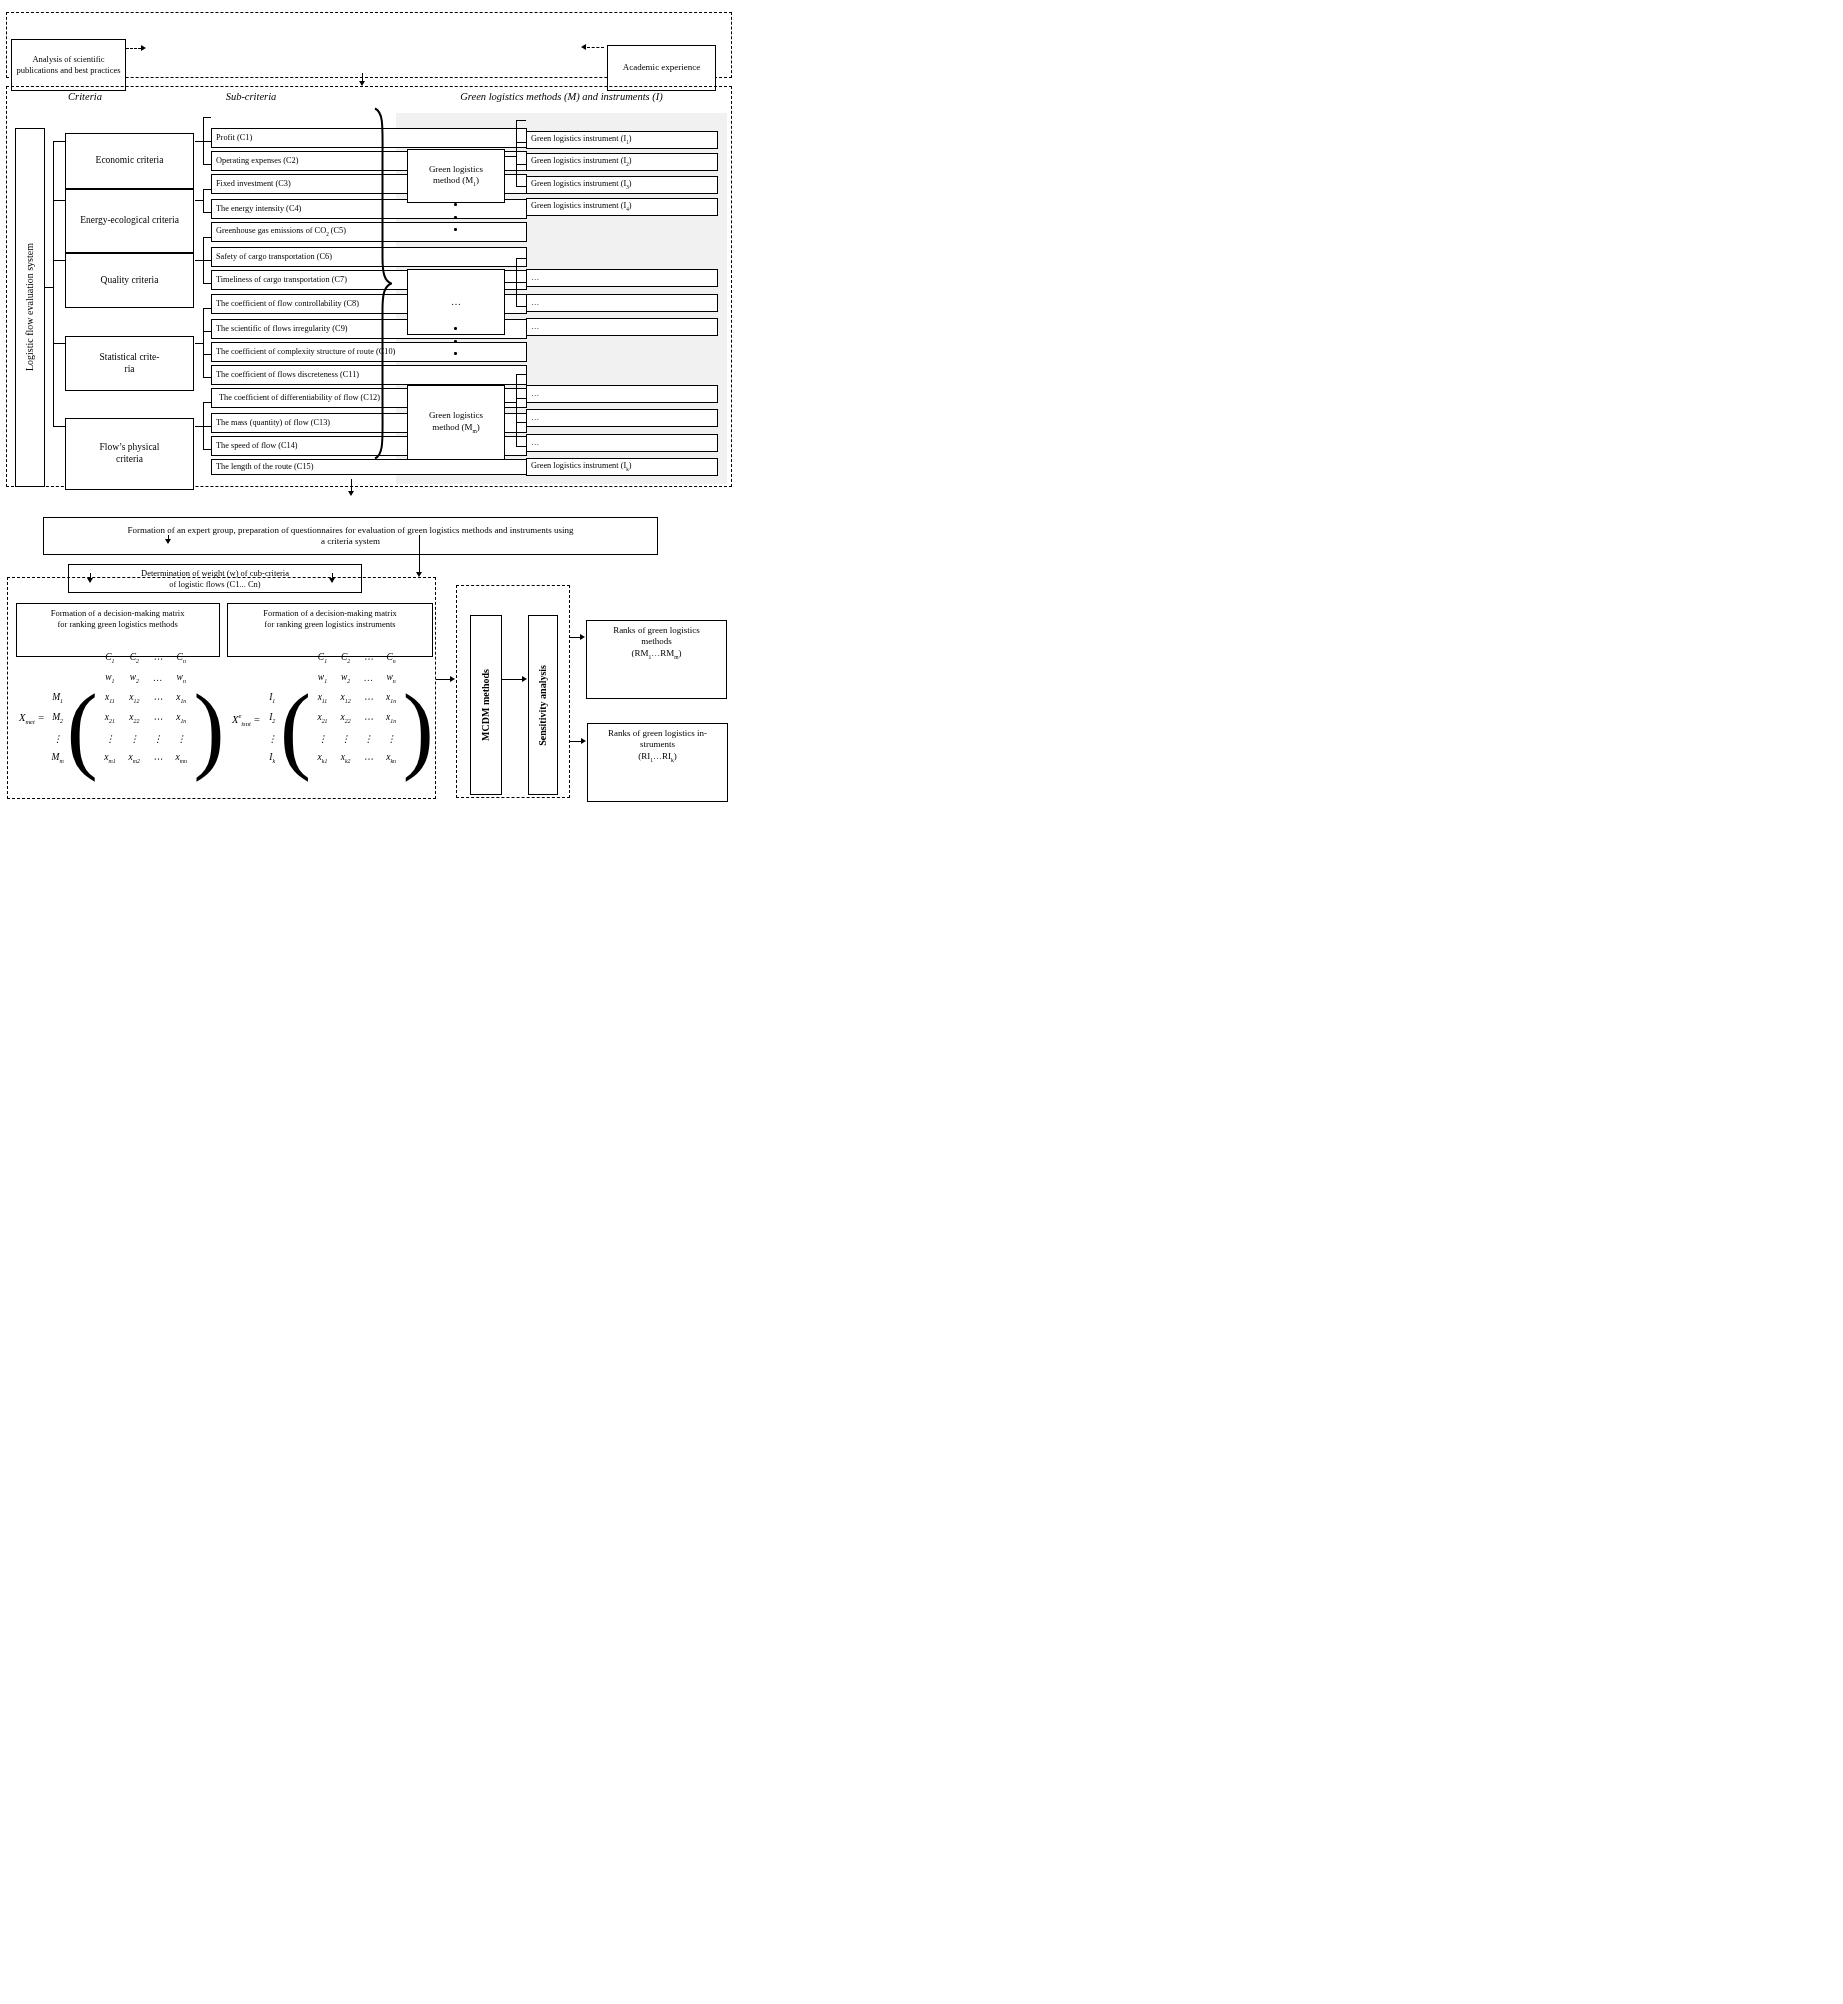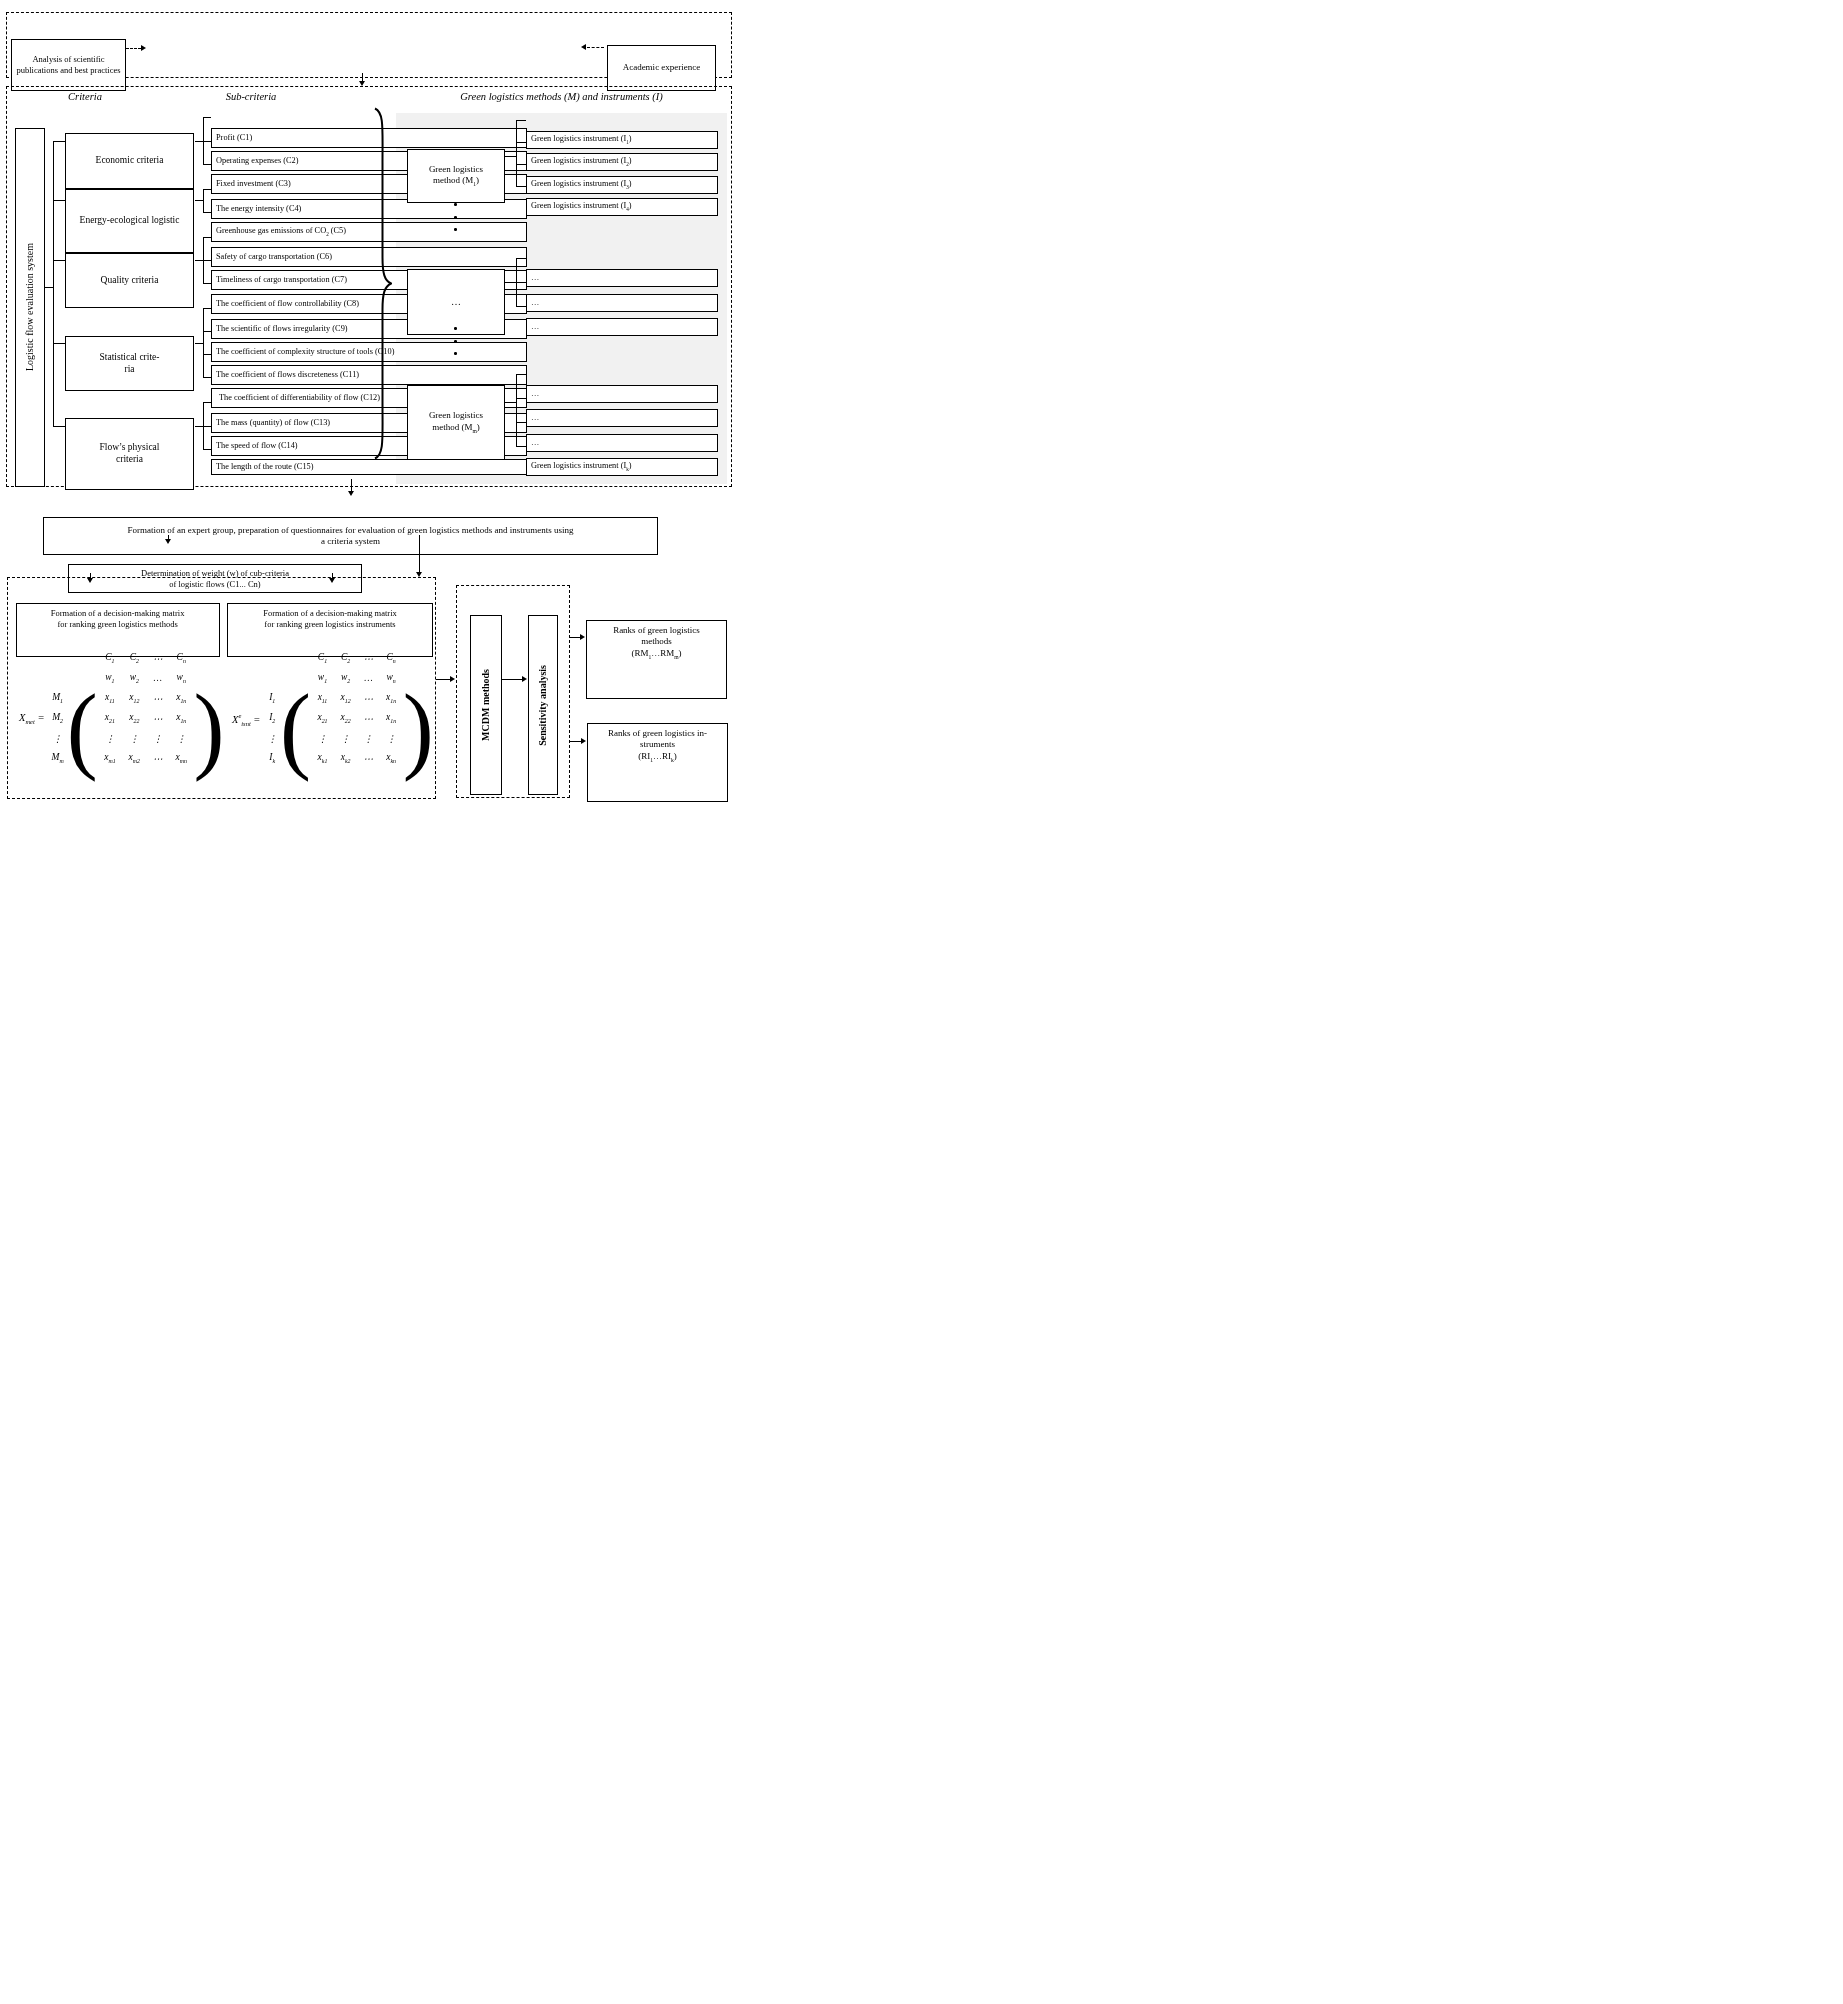--- a/index.html
+++ b/index.html
@@ -72,21 +72,21 @@
 
   <div class="hline" style="left:45px;top:287px;width:8px;"></div>
   <div class="vline" style="left:53px;top:141px;height:285px;"></div>
   <div class="hline" style="left:53px;top:141px;width:12px;"></div>
   <div class="hline" style="left:53px;top:200px;width:12px;"></div>
   <div class="hline" style="left:53px;top:260px;width:12px;"></div>
   <div class="hline" style="left:53px;top:343px;width:12px;"></div>
   <div class="hline" style="left:53px;top:426px;width:12px;"></div>
 
   <div class="box f19 pre" style="left:65px;top:113px;width:129px;height:56px;"><span>Economic criteria</span></div>
-  <div class="box f19 pre" style="left:65px;top:169px;width:129px;height:64px;"><span>Energy-ecological logistic</span></div>
+  <div class="box f19 pre" style="left:65px;top:169px;width:129px;height:64px;"><span>Energy-ecological criteria</span></div>
   <div class="box f19 pre" style="left:65px;top:233px;width:129px;height:55px;"><span>Quality criteria</span></div>
   <div class="box f19 pre" style="left:65px;top:316px;width:129px;height:55px;"><span>Statistical crite-<br>ria</span></div>
   <div class="box f19 pre" style="left:65px;top:398px;width:129px;height:72px;"><span>Flow’s physical<br>criteria</span></div>
 
   <div class="hline" style="left:195px;top:141px;width:8px;"></div>
   <div class="vline" style="left:203px;top:118px;height:46px;"></div>
   <div class="hline" style="left:203px;top:117px;width:8px;"></div>
   <div class="hline" style="left:203px;top:141px;width:8px;"></div>
   <div class="hline" style="left:203px;top:164px;width:8px;"></div>
 
@@ -135,21 +135,21 @@
   <div class="box thin left f16" style="left:211px;top:250px;width:316px;height:20px;">
       <span>Timeliness of cargo transportation (C7)</span>
     </div>
   <div class="box thin left f16" style="left:211px;top:274px;width:316px;height:20px;">
       <span>The coefficient of flow controllability (C8)</span>
     </div>
   <div class="box thin left f16" style="left:211px;top:299px;width:316px;height:20px;">
       <span>The scientific of flows irregularity (C9)</span>
     </div>
   <div class="box thin left f16" style="left:211px;top:322px;width:316px;height:20px;">
-      <span>The coefficient of complexity structure of tools (C10)</span>
+      <span>The coefficient of complexity structure of route (C10)</span>
     </div>
   <div class="box thin left f16" style="left:211px;top:345px;width:316px;height:20px;">
       <span>The coefficient of flows discreteness (C11)</span>
     </div>
   <div class="box thin left f16" style="left:211px;top:368px;width:316px;height:20px;padding-left:7px;">
       <span>The coefficient of differentiability of flow (C12)</span>
     </div>
   <div class="box thin left f16" style="left:211px;top:393px;width:316px;height:20px;">
       <span>The mass (quantity) of flow (C13)</span>
     </div>

